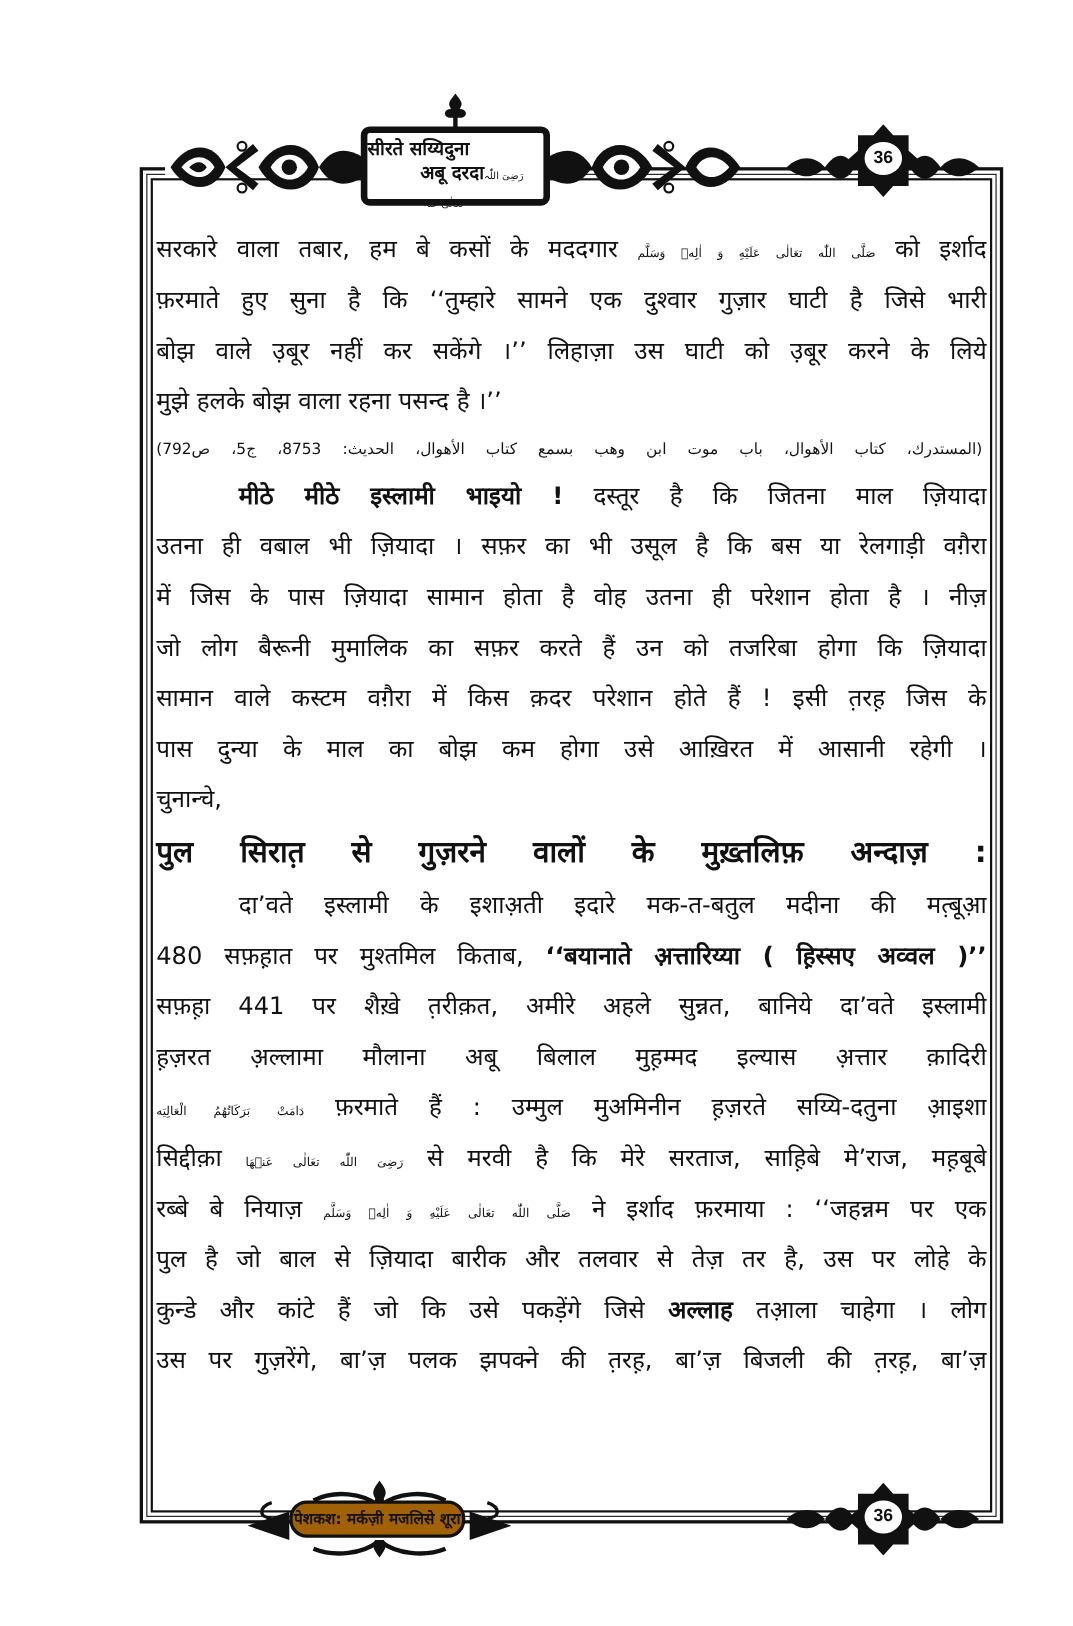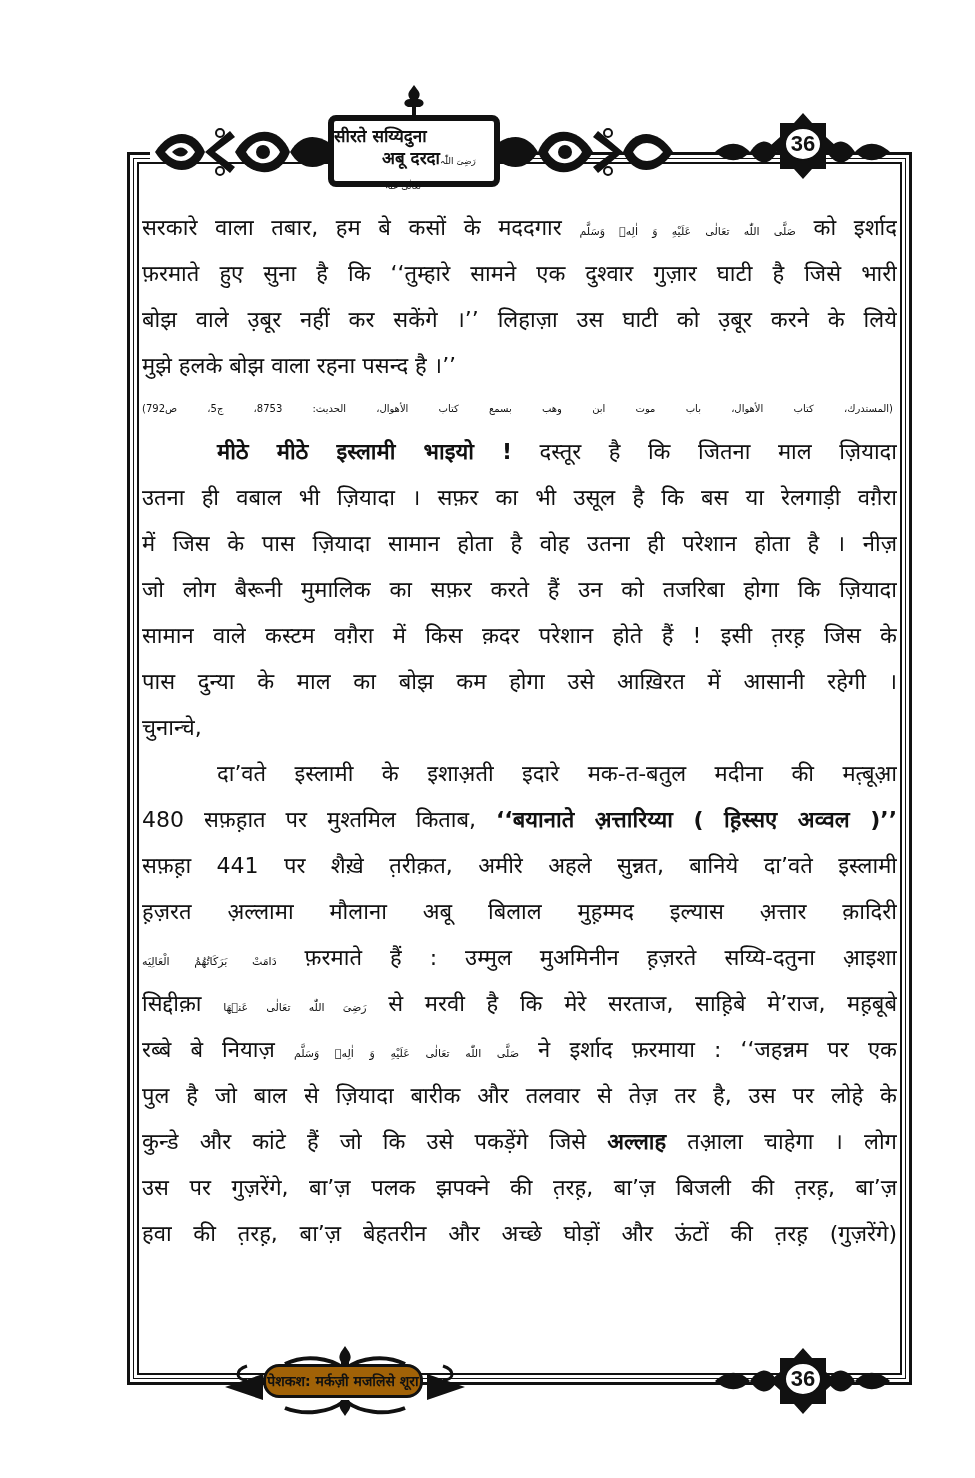--- a/index.html
+++ b/index.html
@@ -23,31 +23,31 @@
        }
   .title-box .l1 { font-family:"DejaVu Sans", sans-serif; font-size:17px; font-weight:bold;
        line-height:22px; margin-top:4px; }
   .title-box .l2 { font-family:"DejaVu Sans", sans-serif; font-size:17px; font-weight:bold; line-height:22px;padding-left:48px; }
   .title-box .l2 .ar { font-size:9px; font-weight:normal; direction:rtl; unicode-bidi:embed; margin-left:3px; }
   .finial { position:absolute; left:262px; top:0px; width:24px; height:34px; }
   .pg-badge { position:absolute; width:66px; height:66px; }
   .pg-badge .circ { position:absolute; left:14px; top:14px; width:38px; height:34px;
         border-radius:50%; background:#fff; border:2px solid #111; box-sizing:border-box;
         display:flex; align-items:center; justify-content:center;
-        font-family:"Liberation Sans", sans-serif; font-weight:bold; font-size:22px; }
+        font-family:"Liberation Sans", sans-serif; font-weight:bold; font-size:16px; }
 
   
   .content { position:absolute; left:142px; top:205px; width:755px;
       font-family:"DejaVu Sans", sans-serif; font-size:22px; line-height:46px; text-align:justify;
       text-align-last:justify; }
   .line { display:block; height:46px; white-space:nowrap; overflow:hidden;
       text-align:justify; text-align-last:justify; }
   .line.last { text-align-last:left; }
   .ar-inline { font-size:11px; direction:rtl; unicode-bidi:embed; }
-  .ref { display:block; height:40px; line-height:40px; font-size:10px; text-align:right;
+  .ref { display:block; height:40px; line-height:40px; font-size:14px; text-align:right;
       direction:rtl; white-space:nowrap; padding-right:4px; }
   .b { font-weight:bold; }
   .indent { padding-left:75px; }
   .heading { display:block; height:50px; line-height:50px; font-size:27px; font-weight:bold;
       white-space:nowrap; }
 
   
   .ftr { position:absolute; left:140px; top:1340px; width:760px; height:90px; }
   .ftr-box { position:absolute; left:123px; top:24px; width:160px; height:34px;
       border:3px solid #111; border-radius:16px; background:#a16207; box-sizing:border-box;
@@ -124,32 +124,32 @@
   <span class="ref">(المستدرك، كتاب الأهوال، باب موت ابن وهب بسمع كتاب الأهوال، الحديث: 8753، ج5، ص792)</span>
 
   <span class="line indent"><span class="b">मीठे मीठे इस्लामी भाइयो !</span><span> दस्तूर है कि जितना माल ज़ियादा</span></span>
   <span class="line">उतना ही वबाल भी ज़ियादा । सफ़र का भी उसूल है कि बस या रेलगाड़ी वग़ैरा</span>
   <span class="line">में जिस के पास ज़ियादा सामान होता है वोह उतना ही परेशान होता है । नीज़</span>
   <span class="line">जो लोग बैरूनी मुमालिक का सफ़र करते हैं उन को तजरिबा होगा कि ज़ियादा</span>
   <span class="line">सामान वाले कस्टम वग़ैरा में किस क़दर परेशान होते हैं ! इसी त़रह़ जिस के</span>
   <span class="line">पास दुन्या के माल का बोझ कम होगा उसे आख़िरत में आसानी रहेगी ।</span>
   <span class="line last">चुनान्चे,</span>
 
+  <span class="heading">पुल सिरात़ से गुज़रने वालों के मुख़्तलिफ़ अन्दाज़ :</span>
 
   <span class="line indent">दा’वते इस्लामी के इशाअ़ती इदारे मक-त-बतुल मदीना की मत़्बूआ़</span>
   <span class="line"><span>480 सफ़ह़ात पर मुश्तमिल किताब, </span><span class="b">‘‘बयानाते अ़त्तारिय्या ( ह़िस्सए अव्वल )’’</span></span>
   <span class="line">सफ़ह़ा 441 पर शैख़े त़रीक़त, अमीरे अहले सुन्नत, बानिये दा’वते इस्लामी</span>
   <span class="line">ह़ज़रत अ़ल्लामा मौलाना अबू बिलाल मुह़म्मद इल्यास अ़त्तार क़ादिरी</span>
   <span class="line"><span class="ar-inline">دَامَتْ بَرَكَاتُهُمُ الْعَالِيَه</span><span> फ़रमाते हैं : उम्मुल मुअमिनीन ह़ज़रते सय्यि-दतुना आ़इशा</span></span>
   <span class="line"><span>सिद्दीक़ा </span><span class="ar-inline">رَضِىَ اللّٰه تعَالٰى عَنۡهَا</span><span> से मरवी है कि मेरे सरताज, साह़िबे मे’राज, मह़बूबे</span></span>
   <span class="line"><span>रब्बे बे नियाज़ </span><span class="ar-inline">صَلَّى اللّٰه تعَالٰى عَلَيْهِ وَ اٰلِهٖ وَسَلَّم</span><span> ने इर्शाद फ़रमाया : ‘‘जहन्नम पर एक</span></span>
   <span class="line">पुल है जो बाल से ज़ियादा बारीक और तलवार से तेज़ तर है, उस पर लोहे के</span>
   <span class="line"><span>कुन्डे और कांटे हैं जो कि उसे पकड़ेंगे जिसे </span><span class="b">अल्लाह</span><span> तआ़ला चाहेगा । लोग</span></span>
   <span class="line">उस पर गुज़रेंगे, बा’ज़ पलक झपक्ने की त़रह़, बा’ज़ बिजली की त़रह़, बा’ज़</span>
-  <span class="line">हवा की त़रह़, बा’ज़ बेहतरीन और अच्छे घोड़ों और ऊंटों की त़रह़ (गुज़रेंगे)</span>
 </div>
 
 <div class="ftr">
   <div class="scroll" style="left:85px;top:6px;width:240px;height:70px;">
     <svg viewBox="0 0 240 70" preserveAspectRatio="none">
       <path d="M0,41 L38,28 L38,54 Z" fill="#111"></path>
       <path d="M240,41 L202,28 L202,54 Z" fill="#111"></path>
       <path d="M120,0 C124,6 128,10 124,16 L124,24 L116,24 L116,16 C112,10 116,6 120,0 Z" fill="#111"></path>
       <path d="M120,70 C124,64 128,60 124,54 L116,54 C112,60 116,64 120,70 Z" fill="#111"></path>
       <path d="M60,18 C80,8 105,12 118,22" stroke="#111" stroke-width="4" fill="none"></path>

